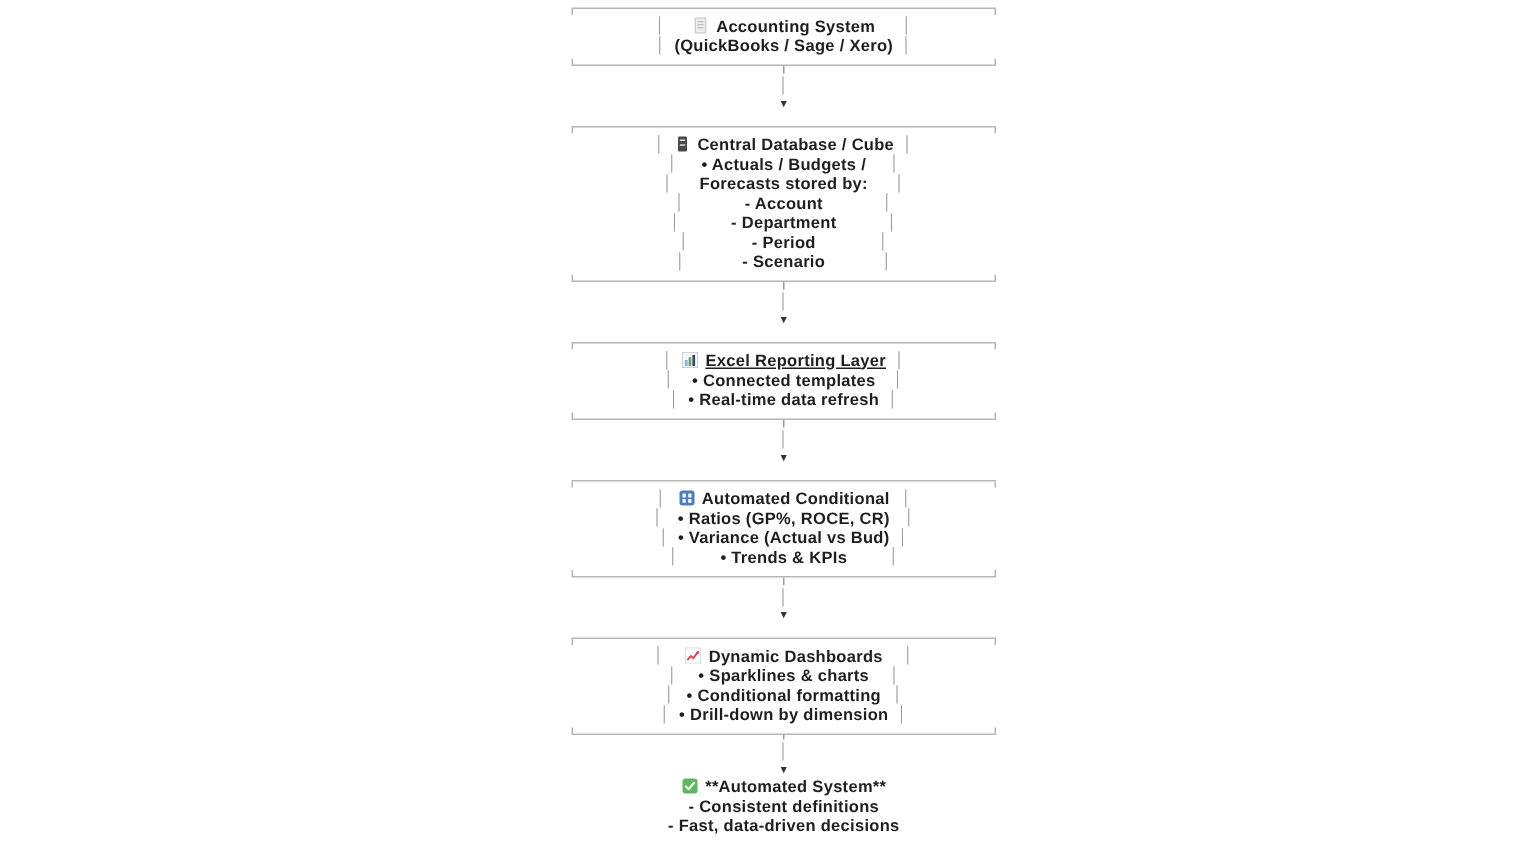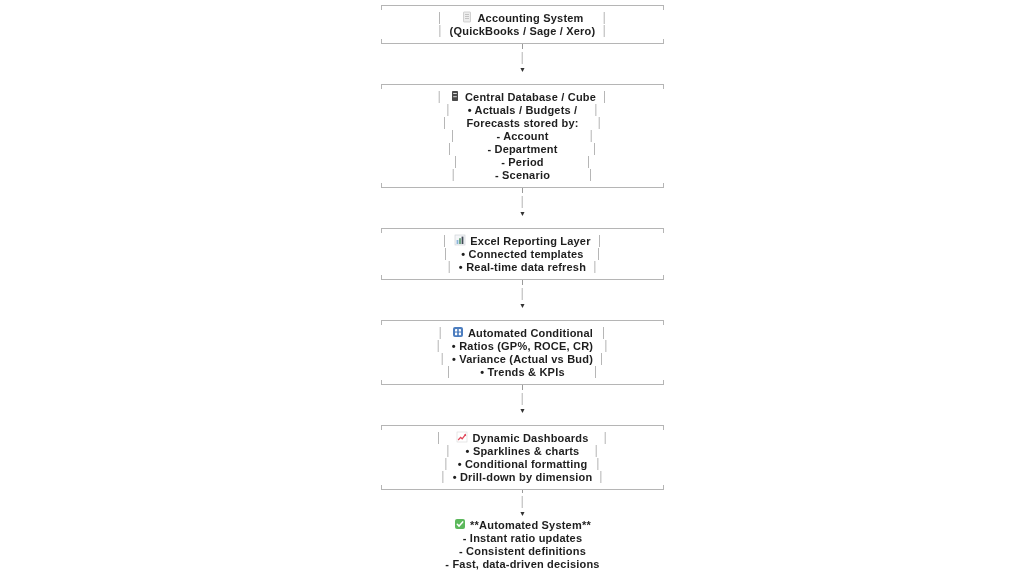--- a/index.html
+++ b/index.html
@@ -127,21 +127,21 @@
       <span class="cbar">│</span>
       <span class="carrow">▼</span>
     </div>
     <div class="box">
       <i class="tick tl"></i>
       <i class="tick tr"></i>
       <i class="tick bl"></i>
       <i class="tick br"></i>
       <div class="line">
         <span class="pipe">│</span>
-        <span class="content" style="padding: 0px 6px;">
+        <span class="content" style="padding: 0px 6px; text-decoration: underline;">
           <span class="icon">
             <svg width="12" height="12" viewBox="0 0 12 12">
               <rect x="1" y="1" width="10" height="10" fill="#f4f6f8" stroke="#c8cdd2" stroke-width="0.6"></rect>
               <rect x="2.6" y="6" width="1.8" height="4" fill="#8ab4d8"></rect>
               <rect x="5.1" y="4.2" width="1.8" height="5.8" fill="#64a07a"></rect>
               <rect x="7.6" y="2.6" width="1.8" height="7.4" fill="#3f4a55"></rect>
             </svg>
           </span>
           <span>Excel Reporting Layer</span>
         </span>
@@ -268,25 +268,20 @@
             <svg width="12" height="12" viewBox="0 0 12 12">
               <rect x="1" y="1" width="10" height="10" rx="2" fill="#5cb85c"></rect>
               <path d="M3.3 6.3 L5.1 8.1 L8.7 3.9" fill="none" stroke="#ffffff" stroke-width="1.5" stroke-linecap="round" stroke-linejoin="round"></path>
             </svg>
           </span>
           <span>**Automated System**</span>
         </span>
       </div>
       <div class="line">
         <span class="content">
-          <span>- Instant ratio updates</span>
-        </span>
-      </div>
-      <div class="line">
-        <span class="content">
           <span>- Consistent definitions</span>
         </span>
       </div>
       <div class="line">
         <span class="content">
           <span>- Fast, data-driven decisions</span>
         </span>
       </div>
     </div>
   </div>

